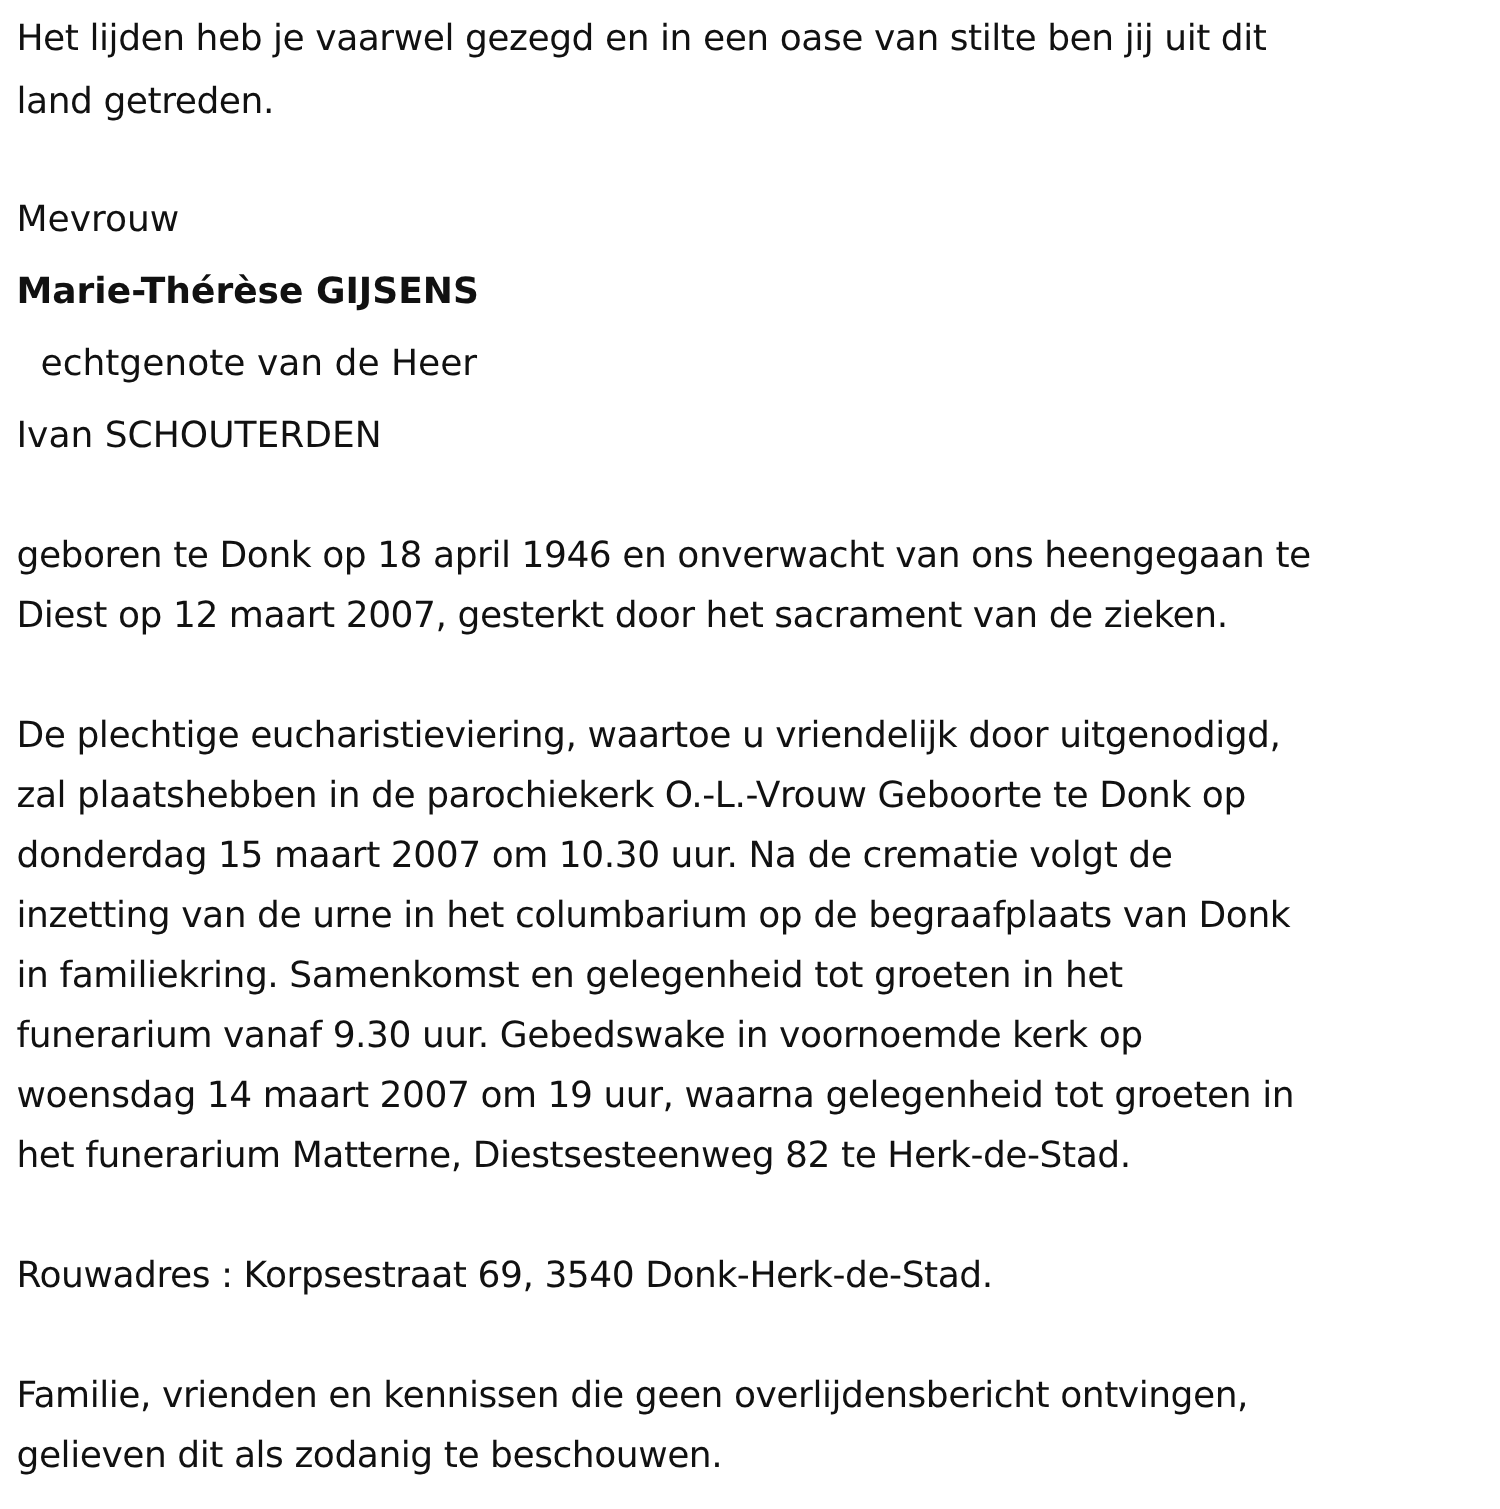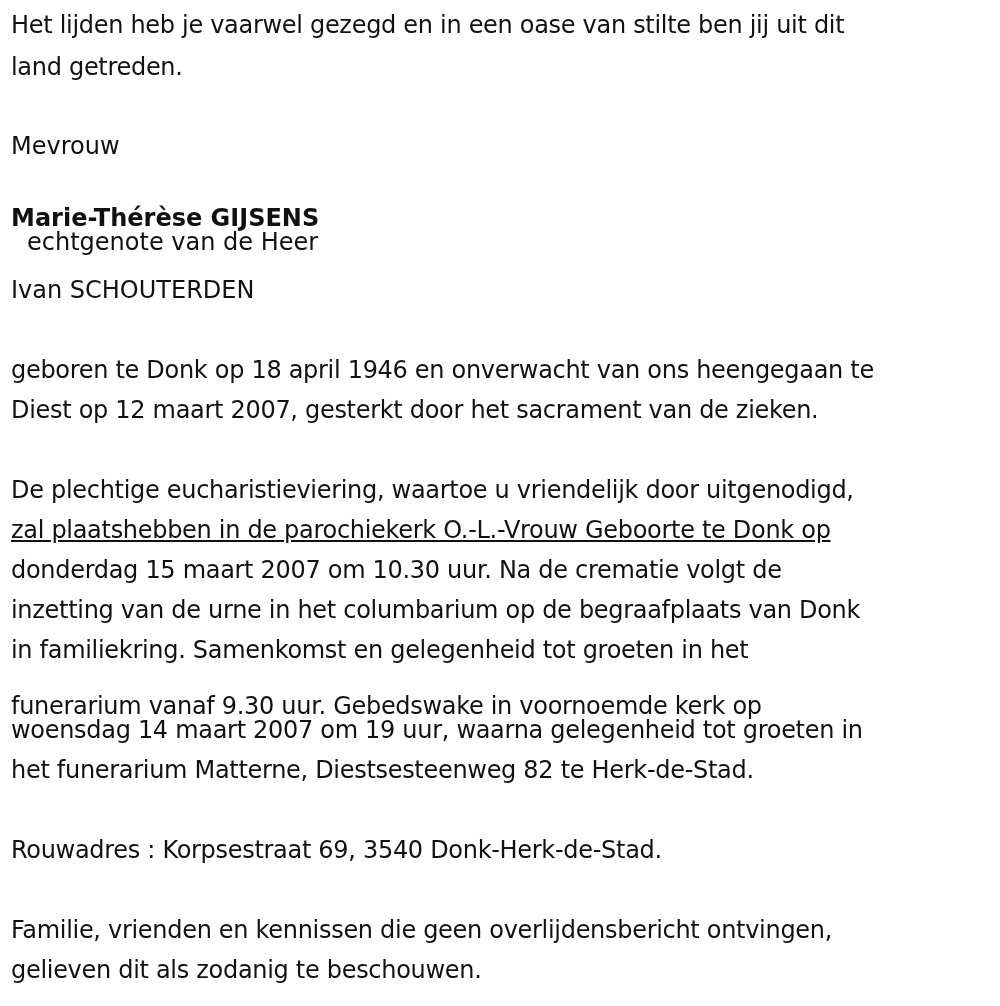--- a/index.html
+++ b/index.html
@@ -37,37 +37,37 @@
 
 <div class="doc">
 
   <div>
     <div class="line narrow" style="top:5px;">Het lijden heb je vaarwel gezegd en in een oase van stilte ben jij uit dit</div>
     <div class="line narrow" style="top:47px;">land getreden.</div>
   </div>
 
   <div>
     <div class="line" style="top:126px;">Mevrouw</div>
-    <div class="line bold" style="top:174px;margin-top:24px;">Marie-Thérèse GIJSENS</div>
+    <div class="line bold" style="top:174px;">Marie-Thérèse GIJSENS</div>
     <div class="line" style="top:222px;margin-left:16px;">echtgenote van de Heer</div>
     <div class="line" style="top:270px;text-align:right;">Ivan SCHOUTERDEN</div>
   </div>
 
   <div>
     <div class="line narrow" style="top:350px;">geboren te Donk op 18 april 1946 en onverwacht van ons heengegaan te</div>
     <div class="line narrow" style="top:390px;">Diest op 12 maart 2007, gesterkt door het sacrament van de zieken.</div>
   </div>
 
   <div>
     <div class="line narrow" style="top:470px;">De plechtige eucharistieviering, waartoe u vriendelijk door uitgenodigd,</div>
-    <div class="line narrow" style="top:510px;text-decoration:underline;">zal plaatshebben in de parochiekerk O.-L.-Vrouw Geboorte te Donk op</div>
+    <div class="line narrow" style="top:510px;">zal plaatshebben in de parochiekerk O.-L.-Vrouw Geboorte te Donk op</div>
     <div class="line narrow" style="top:550px;">donderdag 15 maart 2007 om 10.30 uur. Na de crematie volgt de</div>
     <div class="line narrow" style="top:590px;text-align:right;">inzetting van de urne in het columbarium op de begraafplaats van Donk</div>
     <div class="line narrow" style="top:630px;">in familiekring. Samenkomst en gelegenheid tot groeten in het</div>
-    <div class="line narrow" style="top:686px;">funerarium vanaf 9.30 uur. Gebedswake in voornoemde kerk op</div>
+    <div class="line narrow" style="top:670px;">funerarium vanaf 9.30 uur. Gebedswake in voornoemde kerk op</div>
     <div class="line narrow" style="top:710px;">woensdag 14 maart 2007 om 19 uur, waarna gelegenheid tot groeten in</div>
     <div class="line narrow" style="top:750px;">het funerarium Matterne, Diestsesteenweg 82 te Herk-de-Stad.</div>
   </div>
 
   <div>
     <div class="line narrow" style="top:830px;">Rouwadres : Korpsestraat 69, 3540 Donk-Herk-de-Stad.</div>
   </div>
 
   <div>
     <div class="line narrow" style="top:910px;">Familie, vrienden en kennissen die geen overlijdensbericht ontvingen,</div>

